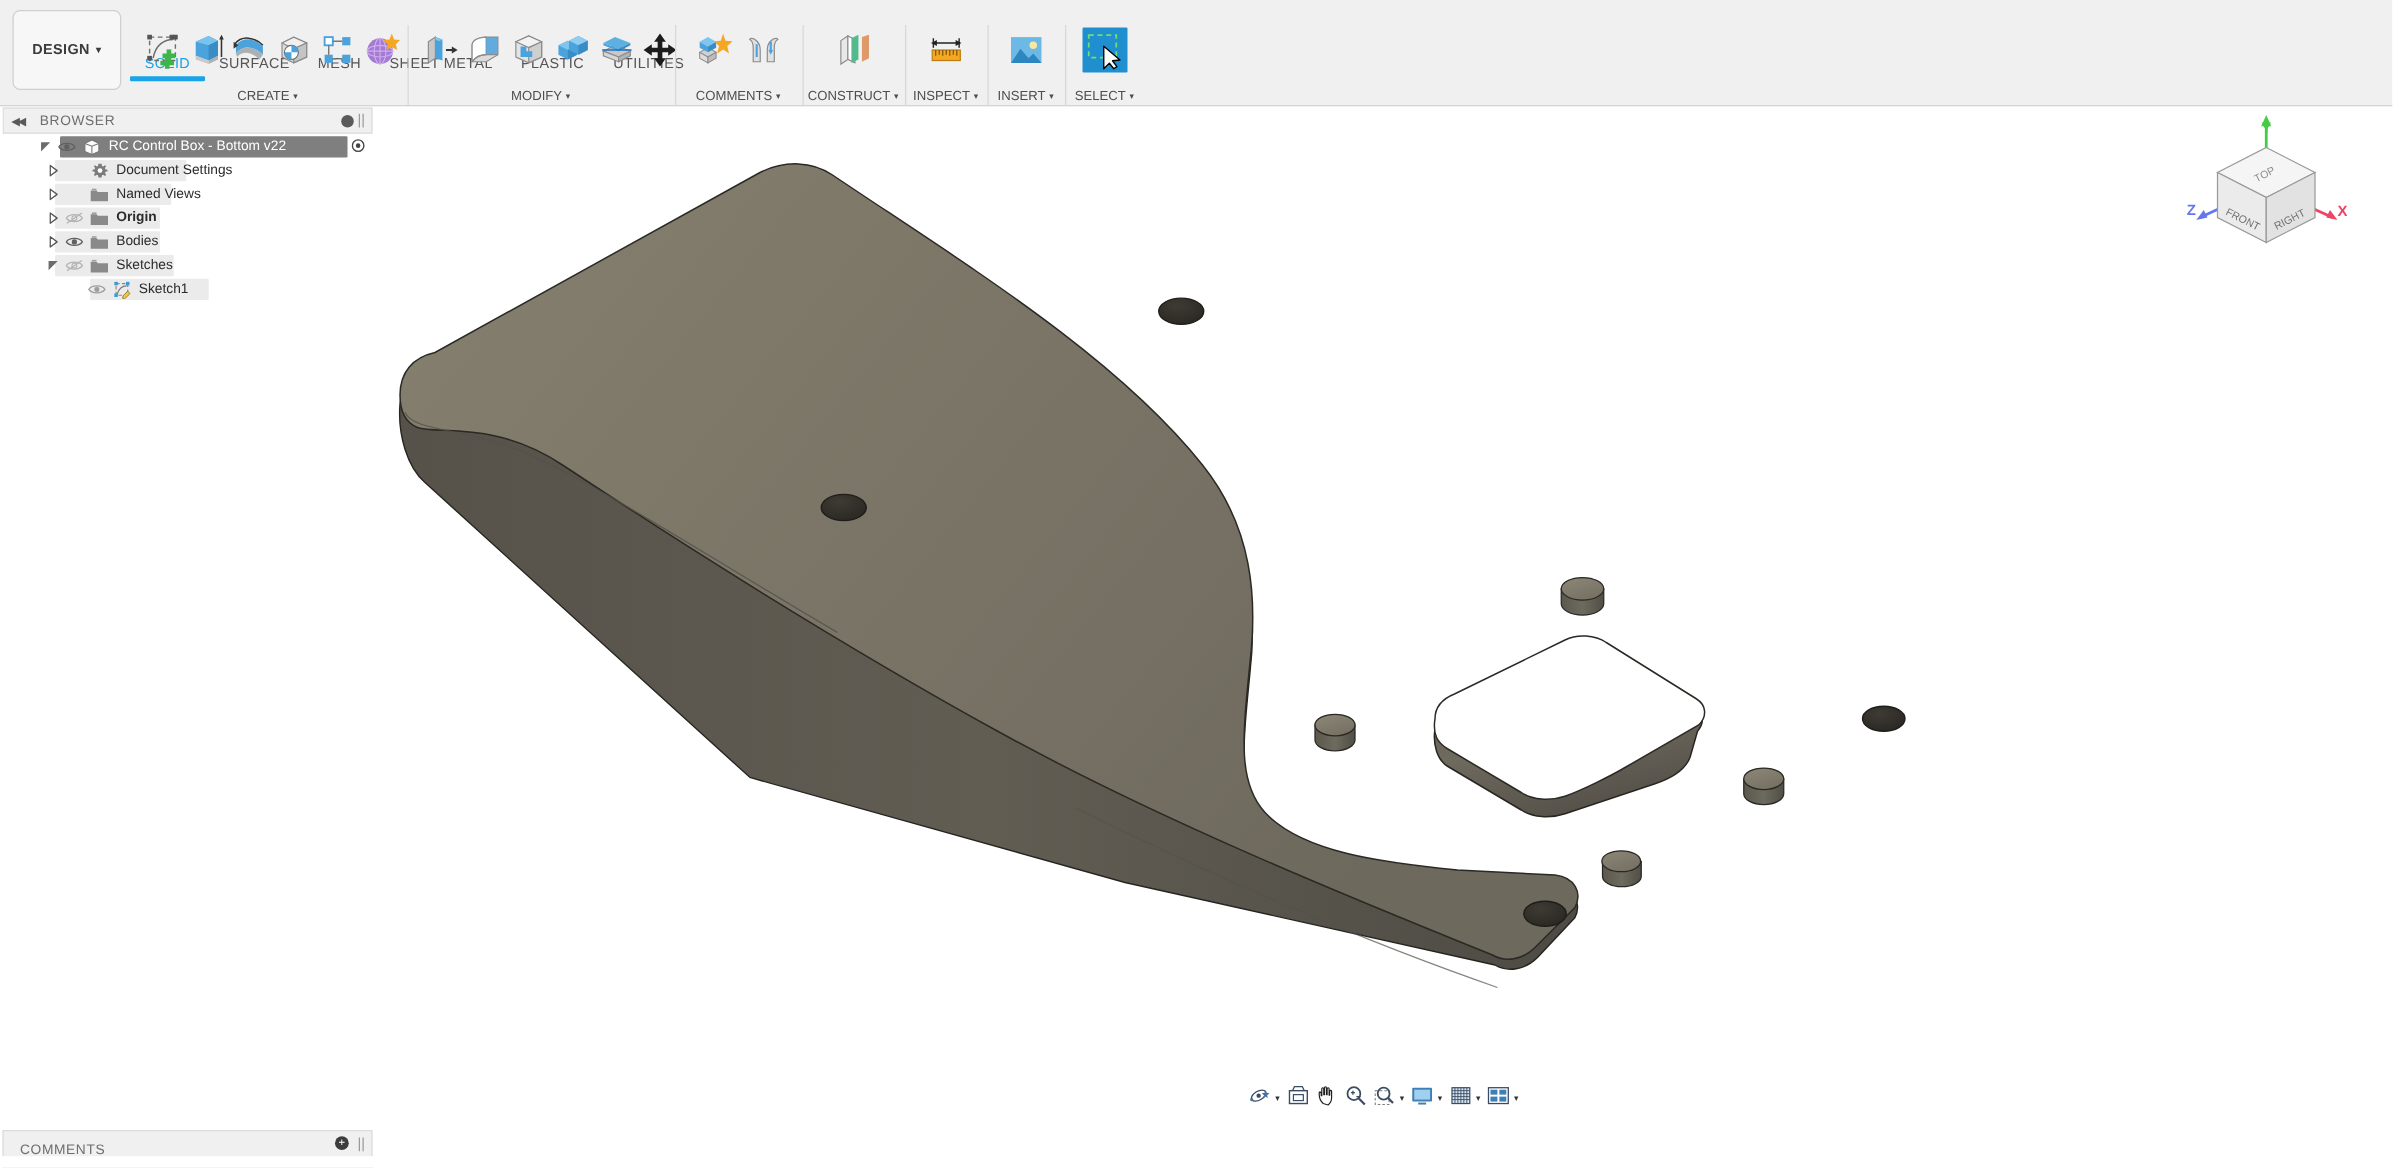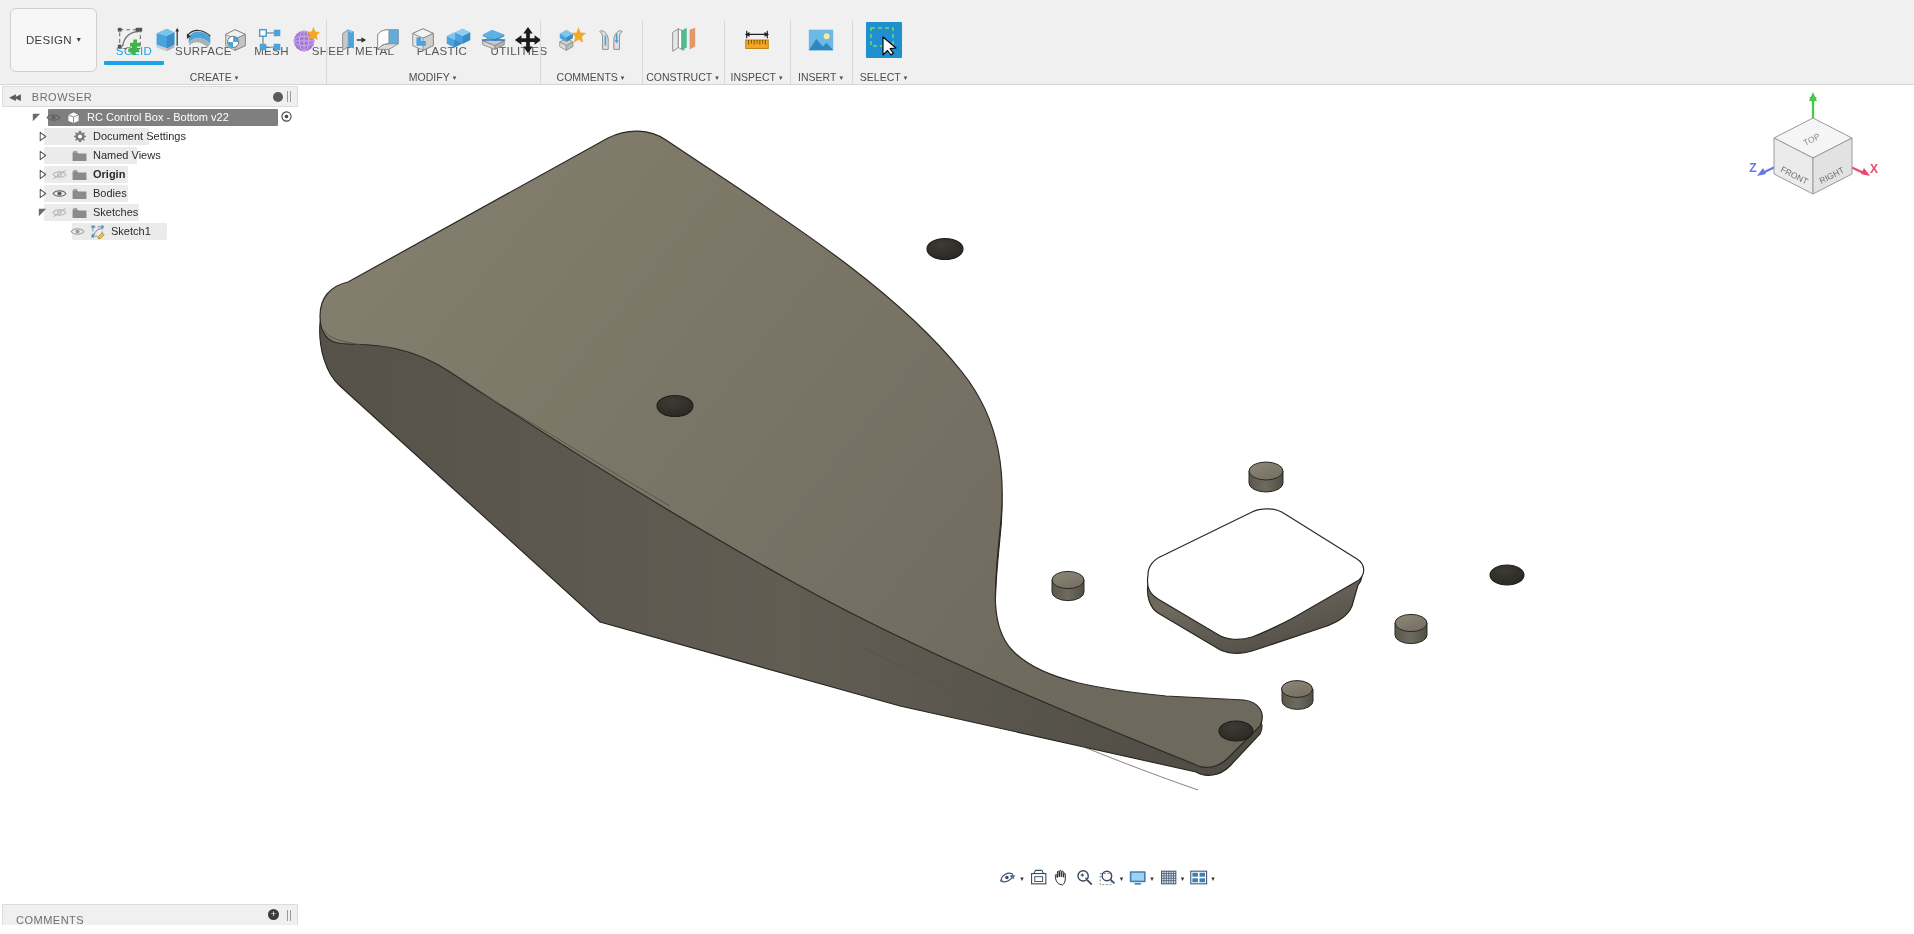--- a/index.html
+++ b/index.html
@@ -26,21 +26,21 @@
     border-bottom: 1px solid #d4d4d4;
     box-sizing: border-box;
   }
   .design-btn {
     position: absolute; left: 10px; top: 8px;
     width: 85px; height: 62px;
     border: 1px solid #cfcfcf;
     border-radius: 6px;
     background: #f7f7f7;
     display: flex; align-items: center; justify-content: center;
-    font-size: 11.5px; font-weight: normal; color: #3c3c3c;
+    font-size: 11.5px; font-weight: bold; color: #3c3c3c;
     letter-spacing: 0.3px;
     cursor: pointer;
   }
   .design-btn .caret { font-size: 8px; margin-left: 5px; position: relative; top: -1px;}
 
   .tabs-row {
     position: absolute; left: 104px; top: 1px;
     height: 18px;
   }
   .tab {

